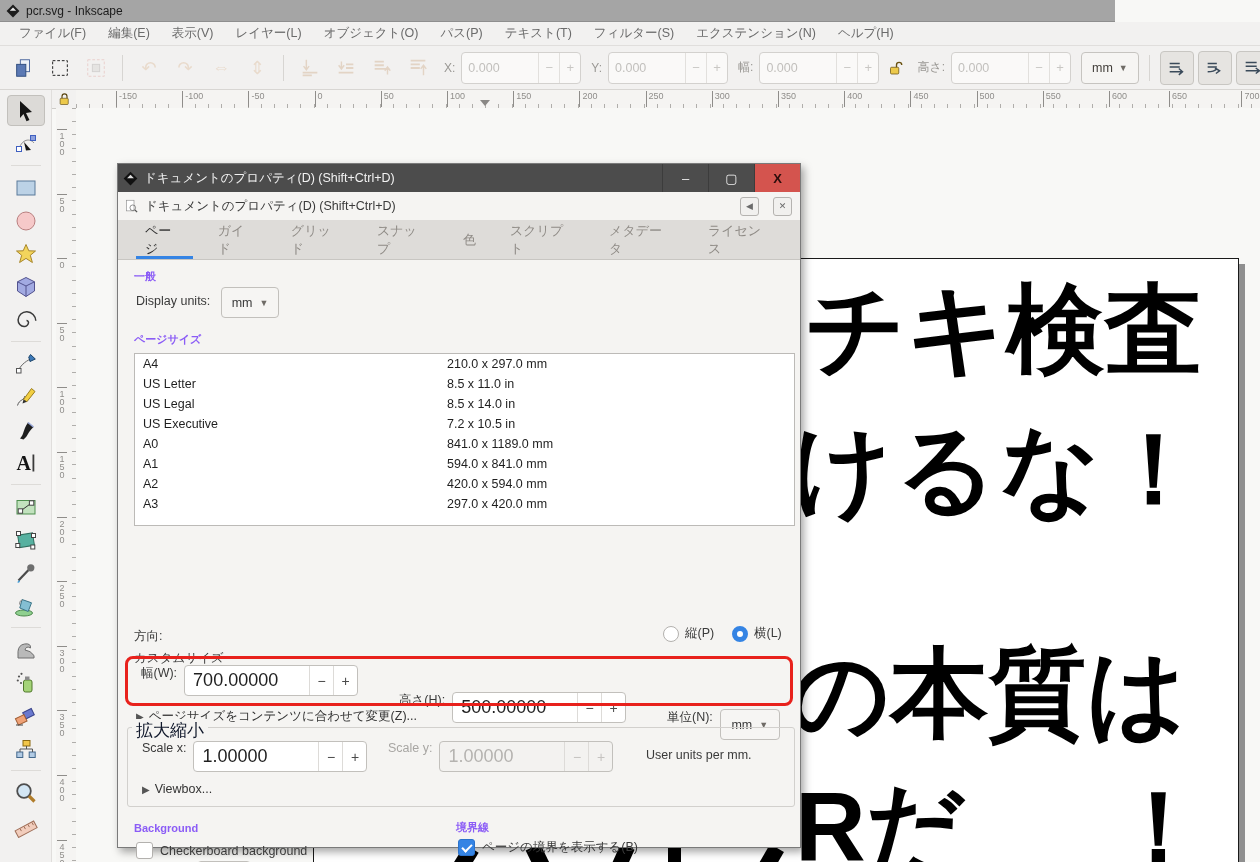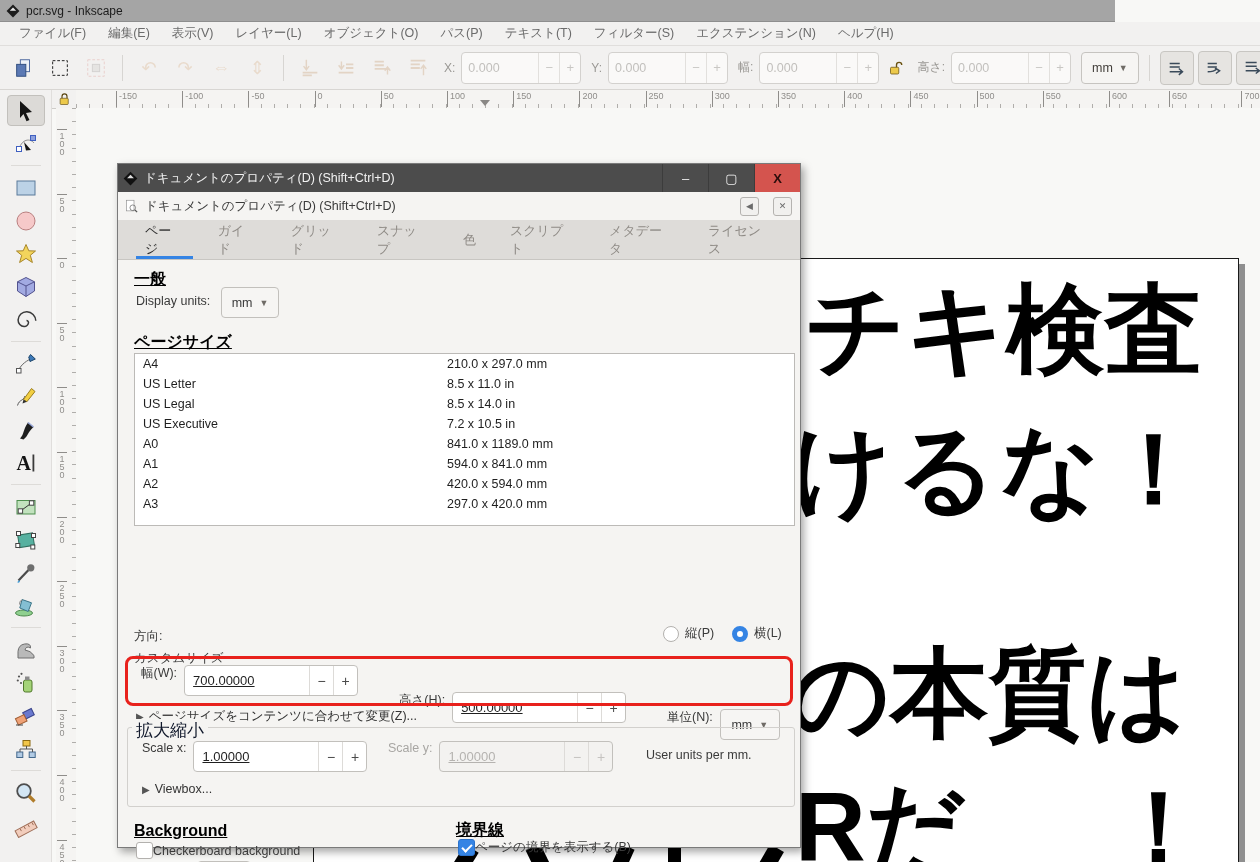--- a/index.html
+++ b/index.html
@@ -91,49 +91,49 @@
   .dlg-header-title{font-size:12.5px;color:#3a3a3a;flex:1;}
   .mini-btn{width:17px;height:17px;border:1px solid #b5b3b0;border-radius:3px;background:#f1f0ee;
     display:flex;align-items:center;justify-content:center;font-size:9px;color:#6b6b6b;flex:none;margin-right:8px;}
   .tabbar{position:absolute;left:0;top:56px;width:100%;height:40px;background:#dedcd9;
     border-bottom:1px solid #c8c6c2;display:flex;align-items:stretch;padding:0 10px;box-sizing:border-box;}
   .tab{padding:0 17px;display:flex;align-items:center;font-size:13px;color:#8f8b86;position:relative;}
   .tab.active{color:#2b2b2b;}
   .tab.active::after{content:"";position:absolute;left:8px;right:8px;bottom:0;height:3px;background:#3584e4;}
 
   .dlg-body{position:absolute;left:0;top:96px;width:100%;height:589px;}
-  .sect{position:absolute;font-weight:bold;font-size:16px;color:#000000;text-decoration:underline;}
+  .sect{position:absolute;font-weight:bold;font-size:11px;color:#8b5cf6;}
   .lbl{position:absolute;font-size:12.5px;color:#3a3a3a;}
   .drop-btn{position:absolute;height:31px;background:#f6f5f3;border:1px solid #c2c0bc;border-radius:4px;
     display:flex;align-items:center;justify-content:center;gap:7px;font-size:12.5px;color:#3a3a3a;box-sizing:border-box;}
   .listbox{position:absolute;left:16px;top:93px;width:661px;height:173px;background:#ffffff;
     border:1px solid #bcbab7;box-sizing:border-box;overflow:hidden;}
   .ls-row{height:20px;display:flex;align-items:center;font-size:12.5px;color:#1f1f1f;}
   .ls-name{width:312px;padding-left:8px;box-sizing:border-box;}
   .radio{width:16px;height:16px;border-radius:50%;background:#fff;border:1px solid #b3b1ae;box-sizing:border-box;flex:none;}
   .radio.on{border:5px solid #3584e4;}
   .radio-row{position:absolute;display:flex;align-items:center;gap:6px;font-size:12.5px;color:#3a3a3a;}
   .redbox{position:absolute;left:7px;top:396px;width:668px;height:50px;border:3px solid #e8211c;border-radius:8px;box-sizing:border-box;z-index:5;}
   .spinbox{display:flex;height:31px;background:#fff;border:1px solid #c2c0bc;border-radius:4px;overflow:hidden;box-sizing:border-box;flex:none;}
-  .spinbox .sv{width:108px;padding:0 8px;display:flex;align-items:center;font-size:13px;color:#1f1f1f;text-decoration:underline;}
+  .spinbox .sv{width:108px;padding:0 8px;display:flex;align-items:center;font-size:18px;color:#1f1f1f;}
   .spinbox .sb{width:23px;display:flex;align-items:center;justify-content:center;border-left:1px solid #dddbd8;color:#4a4a4a;font-size:14px;}
   .spinbox.off{background:#f3f2f0;}
   .spinbox.off .sv{color:#b5b3b0;}
   .spinbox.off .sb{color:#c5c3c0;}
   .grp{position:absolute;display:flex;align-items:flex-start;gap:7px;font-size:12.5px;color:#3a3a3a;}
   .expander{position:absolute;font-size:12.5px;color:#333;display:flex;align-items:center;gap:5px;}
   .tri{font-size:10px;color:#555;}
   .fieldset{position:absolute;left:9px;top:467px;width:668px;height:80px;border:1px solid #d2d0cd;border-radius:3px;box-sizing:border-box;}
   .legend{position:absolute;left:4px;top:-9px;background:#f5f4f2;padding:0 4px;font-size:17px;color:#0f172a;}
   .note{position:absolute;font-size:12.5px;color:#3a3a3a;}
   .checkbox{width:17px;height:17px;border:1px solid #b3b1ae;border-radius:3px;background:#fff;box-sizing:border-box;position:relative;flex:none;}
   .checkbox.on{background:#3584e4;border-color:#2b72cc;}
   .checkbox.on::after{content:"";position:absolute;left:3px;top:4px;width:8px;height:4px;
     border-left:2px solid #fff;border-bottom:2px solid #fff;transform:rotate(-45deg);}
-  .cb-row{position:absolute;display:flex;align-items:center;font-size:12.5px;color:#3a3a3a;}
+  .cb-row{position:absolute;display:flex;align-items:center;gap:7px;font-size:12.5px;color:#3a3a3a;}
   .swatch-btn{position:absolute;border:1px solid #c2c0bc;border-radius:4px;background:#f6f5f3;
     display:flex;align-items:center;justify-content:center;box-sizing:border-box;}
 </style>
 </head>
 <body>
 
 <div class="titlebar">
   <span>
     <svg width="14" height="14" viewBox="0 0 24 24">
         <path d="M12 1 L23 12 L12 23 L1 12 Z" fill="#1c1c1c"></path>

